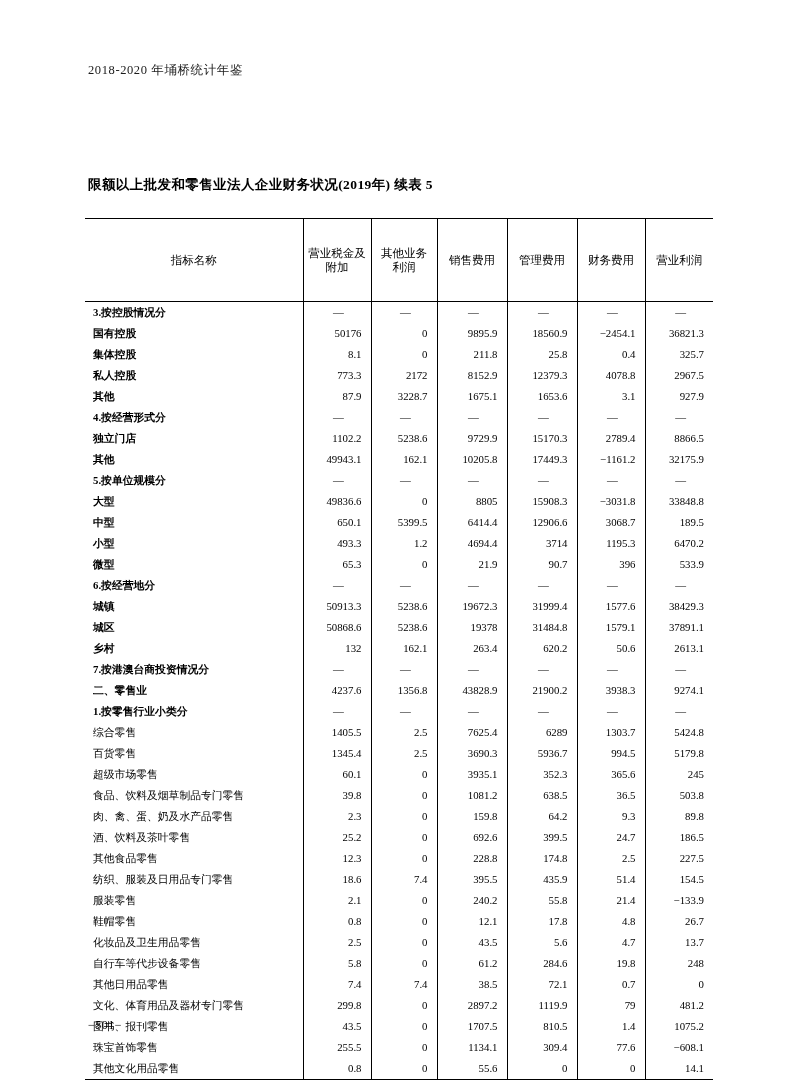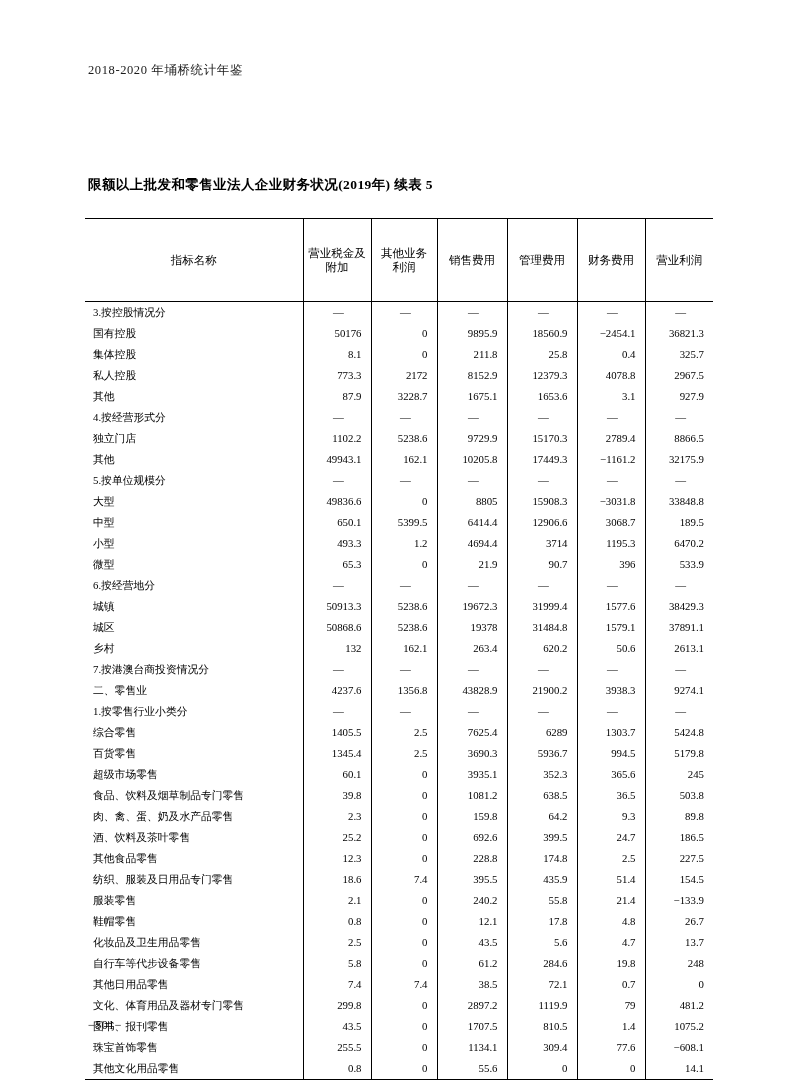--- a/index.html
+++ b/index.html
@@ -103,21 +103,21 @@
     border-left: 1.1px solid #000;
     font-family: "Liberation Serif", "DejaVu Serif", serif;
   }
   tbody td.num.dash {
     text-align: center;
     padding-right: 0;
   }
   tbody tr.last-row td {
     border-bottom: 1.4px solid #000;
   }
-  .ind0 { padding-left: 8px; }
+  .ind0 { padding-left: 8px; font-weight: bold; }
   .ind1 { padding-left: 20px; }
   .ind2 { padding-left: 34px; }
   .page-number {
     position: absolute;
     left: 88px;
     top: 1018px;
     font-size: 12px;
     letter-spacing: 0.5px;
   }
 </style>

